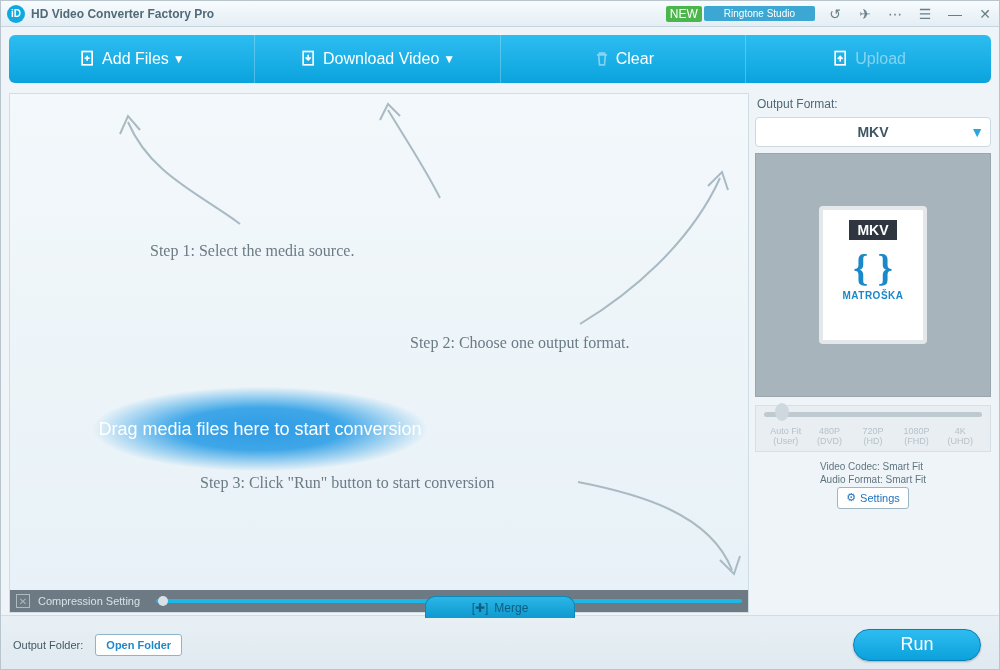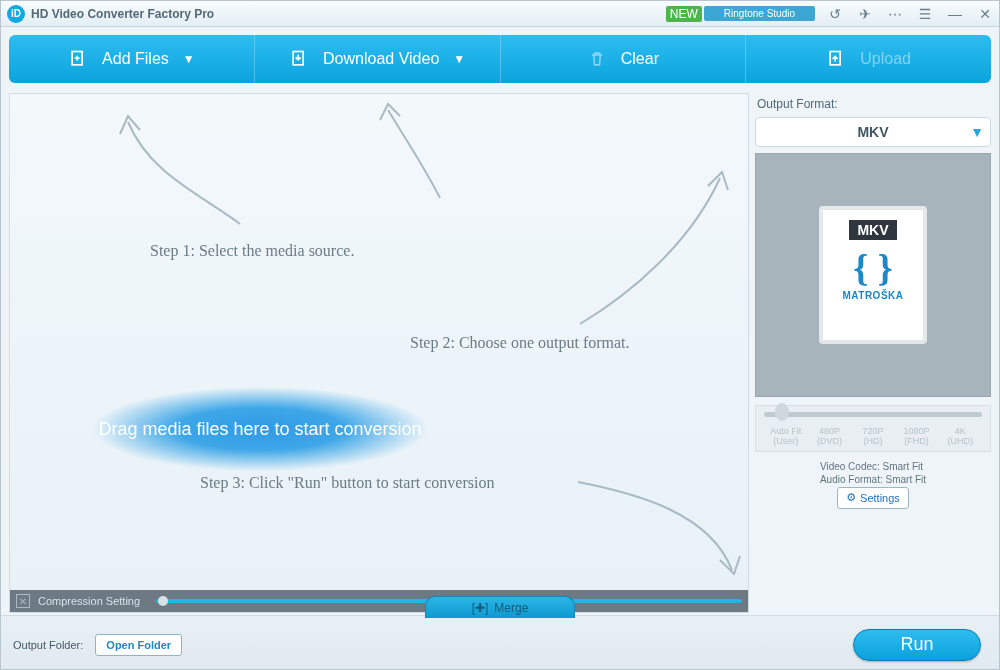--- a/index.html
+++ b/index.html
@@ -9,21 +9,21 @@
 .titlebar { height: 26px; background: linear-gradient(#f7fbfd, #e4eef4); display: flex; align-items: center; padding: 0 6px; border-bottom: 1px solid #c7d5dd; }
 .titlebar .logo { width: 18px; height: 18px; border-radius: 50%; background: #0fa8e0; display: flex; align-items: center; justify-content: center; color: #fff; font-size: 10px; font-weight: bold; margin-right: 6px; }
 .titlebar .title { font-size: 12px; color: #526a78; font-weight: 600; flex: 1; }
 .titlebar .newbadge { font-size: 12px; color: #fff; background: #4cb64c; padding: 1px 4px; border-radius: 2px; margin-right: 2px; }
 .titlebar .ringtone { font-size: 10px; color: #fff; background: #3da7d4; padding: 2px 20px; border-radius: 2px; margin-right: 12px; cursor: pointer; }
 .titlebar .winbtns { display: flex; gap: 14px; align-items: center; }
 .titlebar .winbtn { width: 16px; height: 16px; color: #6a7f8a; cursor: pointer; display: flex; align-items: center; justify-content: center; font-size: 14px; }
 
 
 .toolbar { margin: 8px; height: 48px; background: linear-gradient(#2dbdf0, #0ba3de); border-radius: 6px; display: flex; align-items: stretch; color: #fff; }
-.toolbar .tbitem { flex: 1; display: flex; align-items: center; justify-content: center; gap: 14px; font-size: 16px; cursor: pointer; border-right: 1px solid rgba(255,255,255,.25); }
+.toolbar .tbitem { flex: 1; display: flex; align-items: center; justify-content: center; gap: 4px; font-size: 16px; cursor: pointer; border-right: 1px solid rgba(255,255,255,.25); }
 .toolbar .tbitem:last-child { border-right: none; color: rgba(255,255,255,.45); }
 .toolbar .caret { font-size: 12px; }
 .tbicon { width: 20px; height: 20px; }
 
 
 .content { display: flex; height: 524px; }
 .canvas { flex: 1; position: relative; margin: 2px 0 2px 8px; background: linear-gradient(#f3f8fb, #e7f1f7); border: 1px solid #cfdde5; }
 .canvas .step { position: absolute; font-family: "Comic Sans MS", cursive; color: #6b7b84; font-size: 16px; }
 .canvas .drag { position: absolute; left: 50px; top: 280px; width: 400px; height: 110px; background: radial-gradient(ellipse 60% 55% at 50% 50%, #2f9be5 0%, #3fa7e8 35%, rgba(63,167,232,0) 70%); display: flex; align-items: center; justify-content: center; color: #fff; font-size: 18px; }
 .canvas svg.arrow { position: absolute; stroke: #a9bac3; stroke-width: 2; fill: none; }

